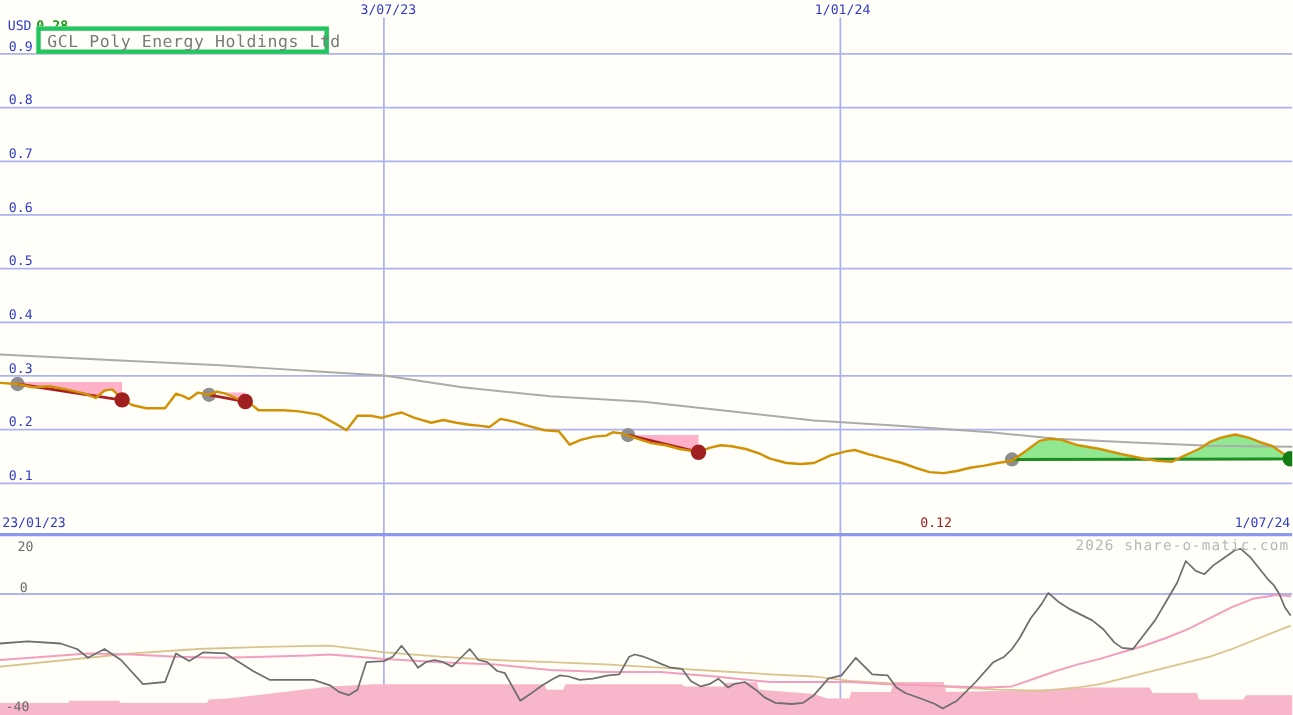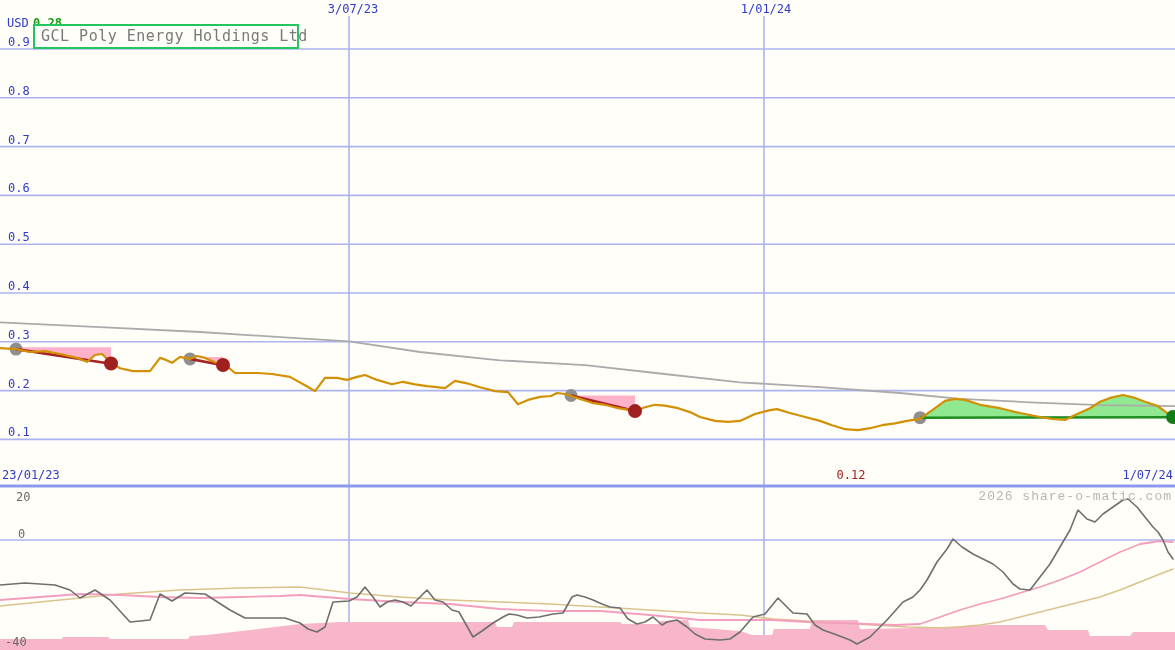--- a/index.html
+++ b/index.html
@@ -3,23 +3,23 @@
 <meta charset="utf-8">
 <style>
   html,body{margin:0;padding:0;background:#fffef8;}
   .stage{position:relative;width:1175px;height:650px;background:#fffef8;overflow:hidden;
          font-family:"DejaVu Sans Mono",monospace;}
   .stage svg{position:absolute;left:0;top:0;}
   svg text{font-family:"DejaVu Sans Mono",monospace;font-size:12px;}
   .hdr-usd{position:absolute;left:7px;top:16px;font-size:12px;color:#2f3bc9;text-align:right;}
   .hdr-price{position:absolute;left:33px;top:16px;font-size:12px;color:#1a9a1a;font-weight:bold;}
   .title-box{position:absolute;left:33px;top:24px;width:266px;height:25px;box-sizing:border-box;
-             border:2px solid #22c55e;background:#fffef8;color:#7a7a7a;font-size:15px;
+             border:4px solid #22c55e;background:#fffef8;color:#7a7a7a;font-size:15px;
              line-height:21px;padding-left:6px;letter-spacing:.5px;white-space:nowrap;}
-  .watermark{position:absolute;right:3px;top:489px;font-size:13px;color:#b6b6b6;letter-spacing:1px;font-family:Liberation Mono, monospace;}
+  .watermark{position:absolute;right:3px;top:489px;font-size:13px;color:#b6b6b6;letter-spacing:1px;}
 </style>
 </head>
 <body>
 
 <div class="stage">
   <svg id="chart" width="1175" height="650" viewBox="0 0 1175 650">
     <g id="g-grid">
         <line x1="0" y1="49" x2="1175" y2="49" stroke="#acb3f0" stroke-width="1.6"></line>
         <line x1="0" y1="97.79999999999998" x2="1175" y2="97.79999999999998" stroke="#acb3f0" stroke-width="1.6"></line>
         <line x1="0" y1="146.60000000000002" x2="1175" y2="146.60000000000002" stroke="#acb3f0" stroke-width="1.6"></line>

